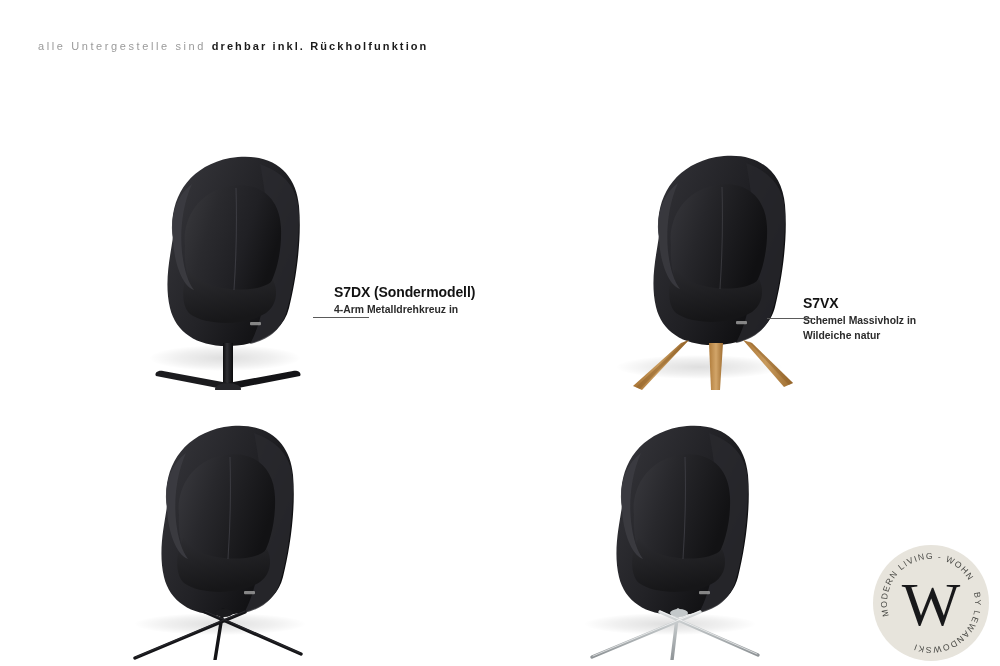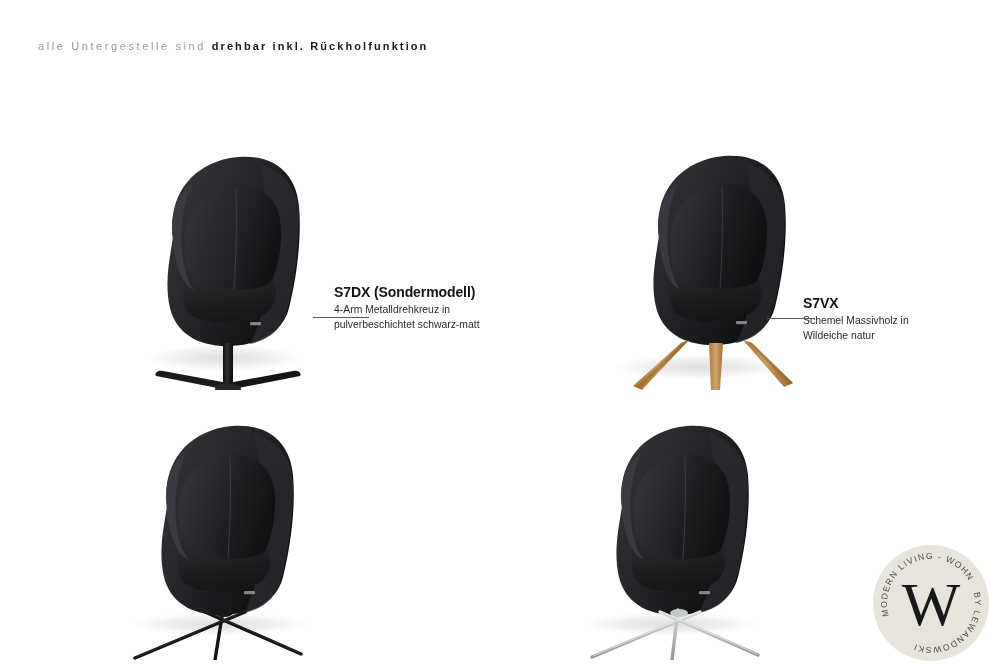--- a/index.html
+++ b/index.html
@@ -72,21 +72,21 @@
     font-size: 14px;
     font-weight: 700;
     color: #121212;
     letter-spacing: -0.1px;
     line-height: 1.45;
     white-space: nowrap;
     margin-top: 14px;
   }
   .label-desc {
     font-size: 10.4px;
-    font-weight: 400;
+    font-weight: 700;
     color: #2b2b2b;
     line-height: 1.45;
   }
   .label-rule {
     position: absolute;
     height: 1px;
     background: #5a5a5a;
   }
 
   
@@ -186,21 +186,20 @@
         <path d="M118,250 L190,236 C192,233 188,230 183,231 L118,243 Z" fill="#141417"></path>
         <path d="M118,250 L96,268 C99,271 104,271 107,269 L118,255 Z" fill="#202024"></path>
         <path d="M118,250 L140,268 C137,271 132,271 129,269 L118,255 Z" fill="#0f0f12"></path>
         <ellipse cx="118" cy="249" rx="13" ry="6" fill="#26262a"></ellipse>
       </svg>
     </div>
 
     <div class="label-block" style="left:334px; top:268px;">
       <div class="label-code">S7DX (Sondermodell)</div>
       <div class="label-desc">4-Arm Metalldrehkreuz in</div>
-      <div class="label-desc">pulverbeschichtet schwarz-matt</div>
     </div>
     <div class="label-rule" style="left:313px; top:317px; width:56px;"></div>
   </div>
 
   <div class="variant" style="left:492px; top:0px; width:520px; height:400px;">
 
     <div class="floor-shadow" style="left:125px; top:355px; width:165px; height:24px;"></div>
 
     <div class="chair-stage" style="left:105px; top:140px;">
       <svg class="chair" viewBox="0 0 230 250" width="230" height="250" aria-hidden="true">

